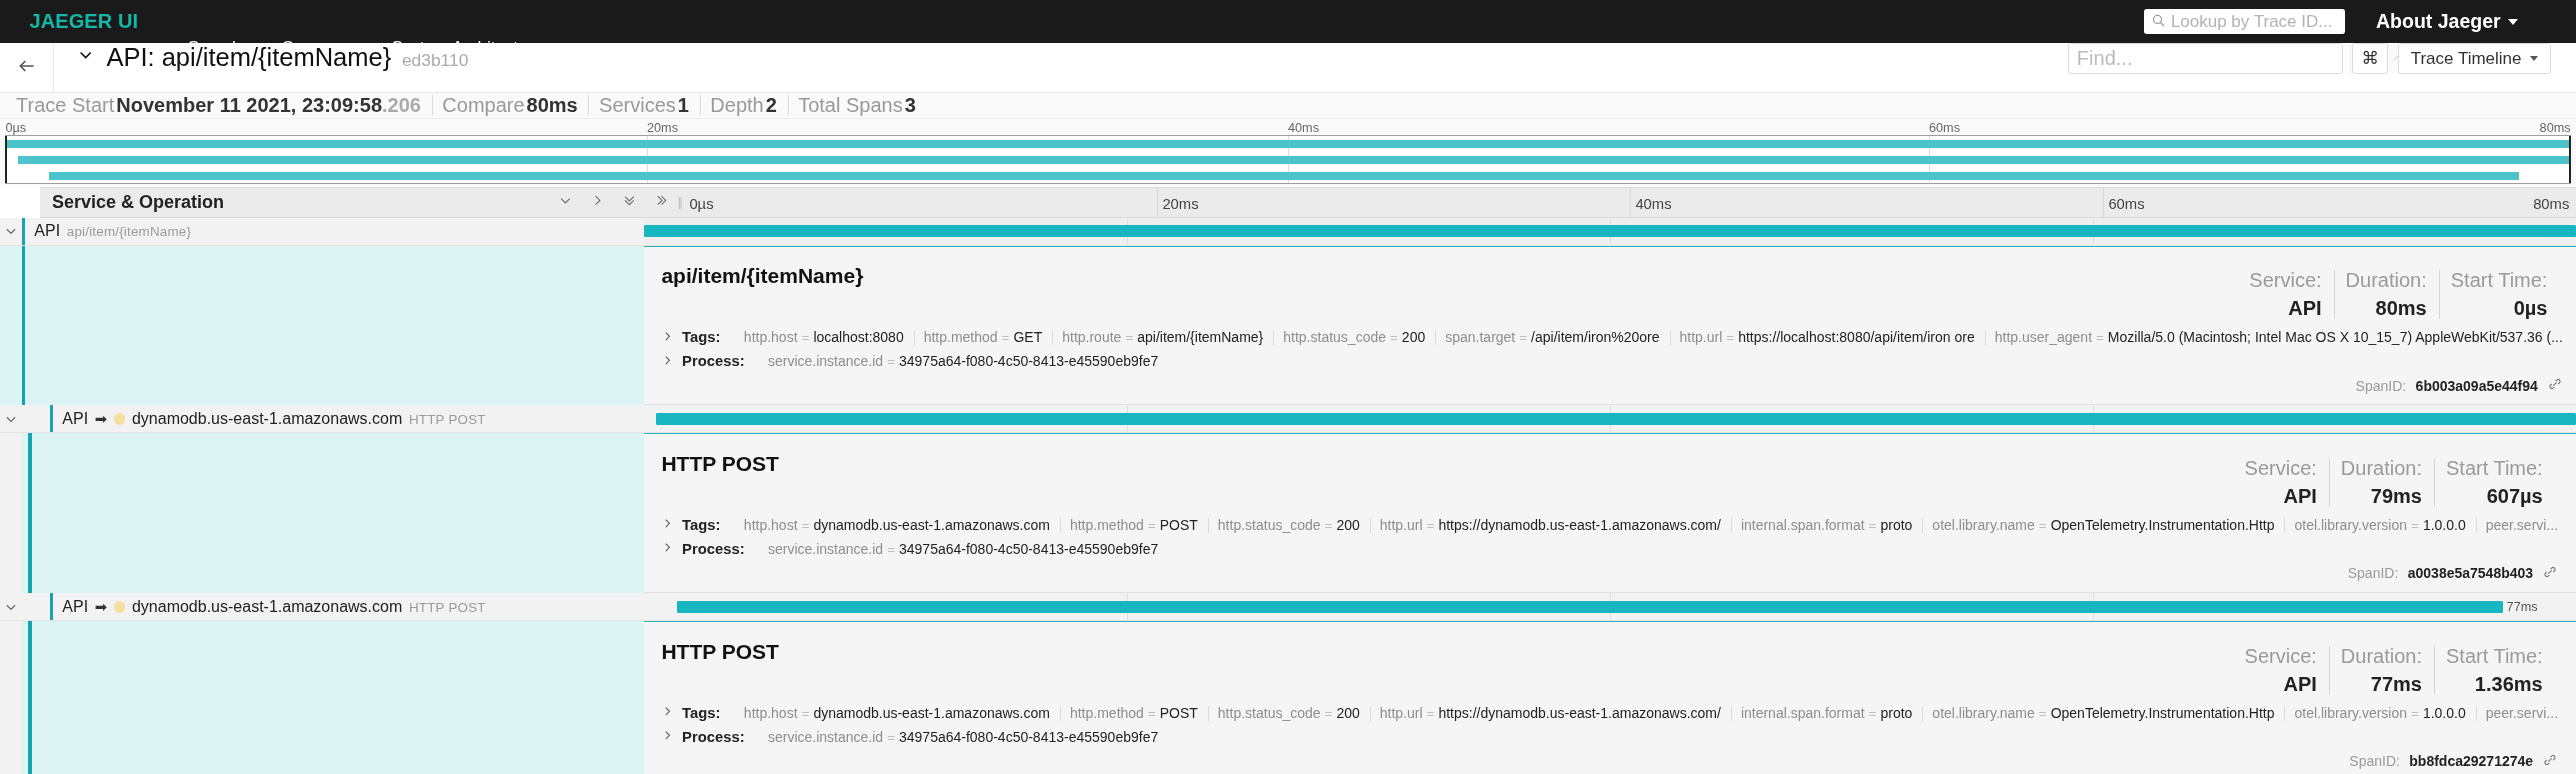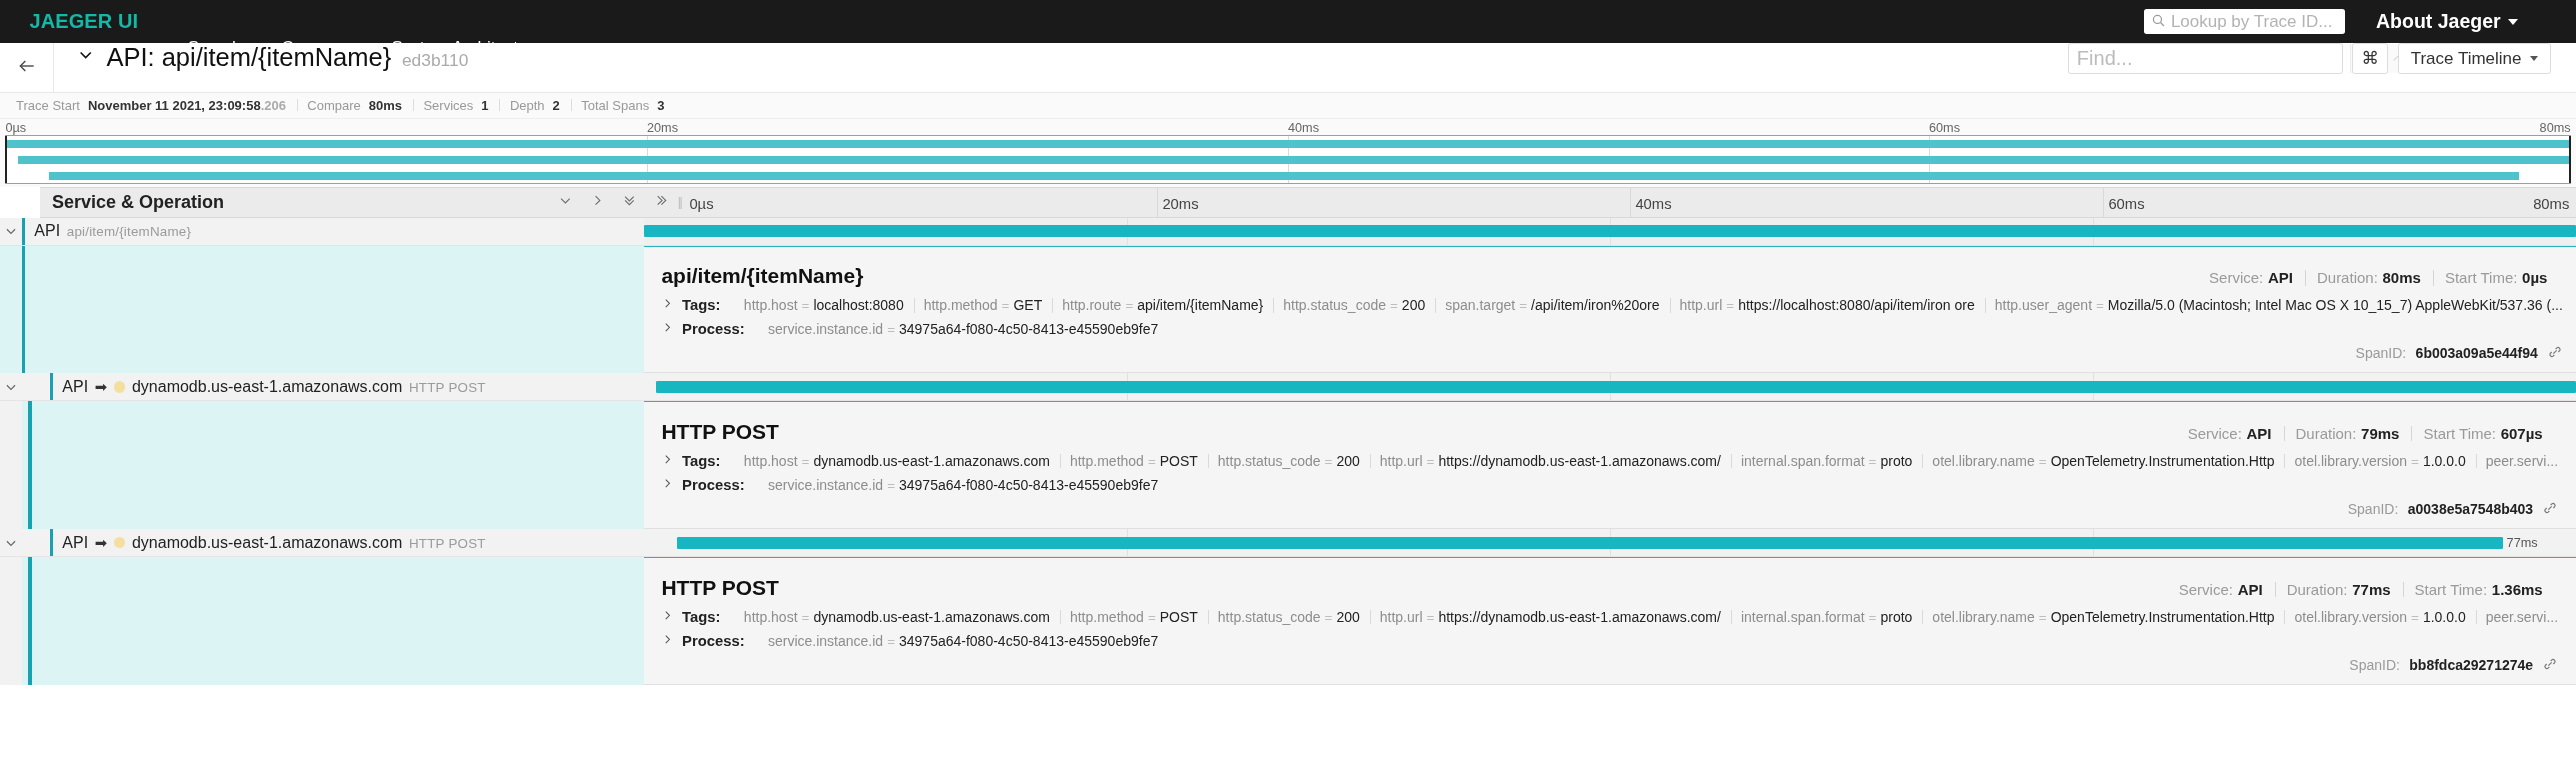--- a/index.html
+++ b/index.html
@@ -89,22 +89,22 @@
     width: 0; height: 0; border-left: 4.7px solid transparent;
     border-right: 4.7px solid transparent; border-top: 5.4px solid #555;
   }
 
   
   .metarow {
     height: 25.5px; background: #fafafa; display: flex; align-items: center;
     padding-left: 5.4px; gap: 0; border-bottom: 0.7px solid #eee;
   }
   .meta {
-    display: flex; align-items: baseline; gap: 8px; padding: 0 10.7px;
-    font-size: 13px; position: relative;
+    display: flex; align-items: baseline; gap: 2px; padding: 0 10.7px;
+    font-size: 20px; position: relative;
   }
   .meta + .meta::before {
     content: ""; position: absolute; left: 0; top: 1.3px; bottom: 1.3px;
     width: 0.7px; background: #ddd;
   }
   .meta .k { color: #999; white-space: nowrap; }
   .meta .v { color: #333; font-weight: bold; white-space: nowrap; }
   .meta .v .dim { color: #aaa; font-weight: bold; }
 
   
@@ -200,21 +200,21 @@
   .d-top {
     display: flex; align-items: flex-start; padding: 17.4px 17.4px 5.4px 17.4px;
   }
   .d-opname { font-size: 21px; color: #111; font-weight: bold; }
   .d-meta {
     margin-left: auto; display: flex; align-items: baseline;
     padding-right: 9.4px; padding-top: 5.4px;
   }
   .d-meta .grp {
     display: flex; align-items: flex-end; gap: 4.7px; padding: 0 12px;
-    font-size: 15px; position: relative;
+    font-size: 20px; position: relative; flex-direction: column;
   }
   .d-meta .grp + .grp::before {
     content: ""; position: absolute; left: 0; top: 0.7px; bottom: 0.7px;
     width: 0.7px; background: #d5d5d5;
   }
   .d-meta .k { color: #9a9a9a; white-space: nowrap; }
   .d-meta .v { color: #222; font-weight: bold; white-space: nowrap; }
 
   .kvrow {
     display: flex; align-items: center; padding: 4px 13.4px 4px 17.4px;

